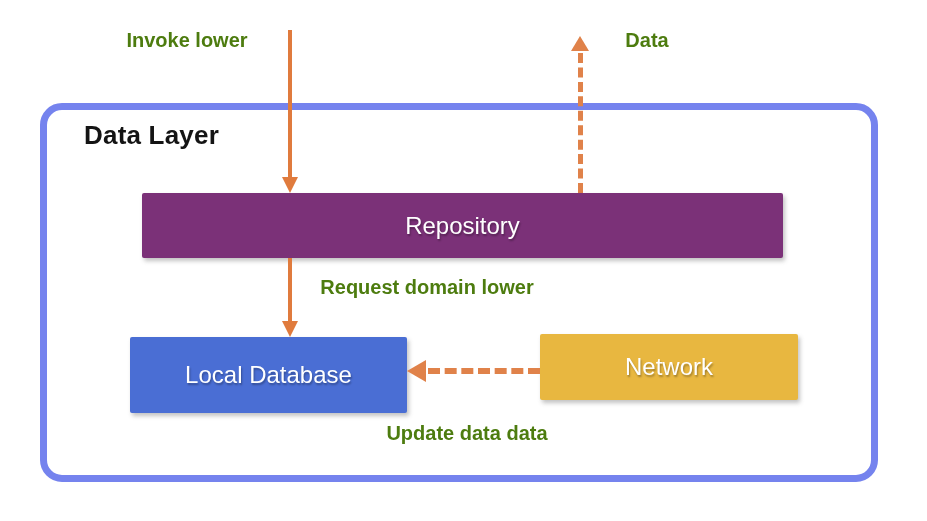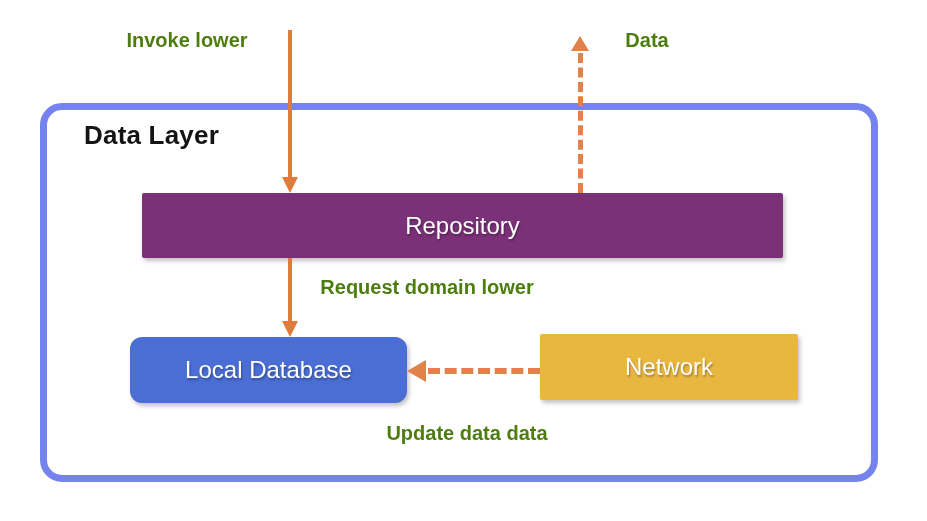--- a/index.html
+++ b/index.html
@@ -21,21 +21,21 @@
   }
 
   
   .node{
     display:flex;align-items:center;justify-content:center;
     color:#ffffff;font-weight:normal;font-size:24px;border-radius:2px;
     box-shadow:2px 3px 4px rgba(80,80,80,0.35);
     text-shadow:1px 2px 2px rgba(0,0,0,0.3);
   }
   .node-repository{left:142px;top:193px;width:641px;height:65px;background:#7B3178;}
-  .node-localdb{left:130px;top:337px;width:277px;height:66px;background:#4A6ED4;border-radius:12px;}
+  .node-localdb{left:130px;top:337px;width:277px;height:76px;background:#4A6ED4;}
   .node-network{left:540px;top:334px;width:258px;height:66px;background:#E8B740;}
 
   
   .flow-label{
     color:#4d7c0f;font-size:20px;font-weight:bold;text-align:center;line-height:23.5px;
   }
   .label-invoke{left:97px;top:29px;width:180px;}
   .label-stream{left:587px;top:29px;width:120px;}
   .label-request{left:292px;top:276px;width:270px;}
   .label-update{left:367px;top:422px;width:200px;}

